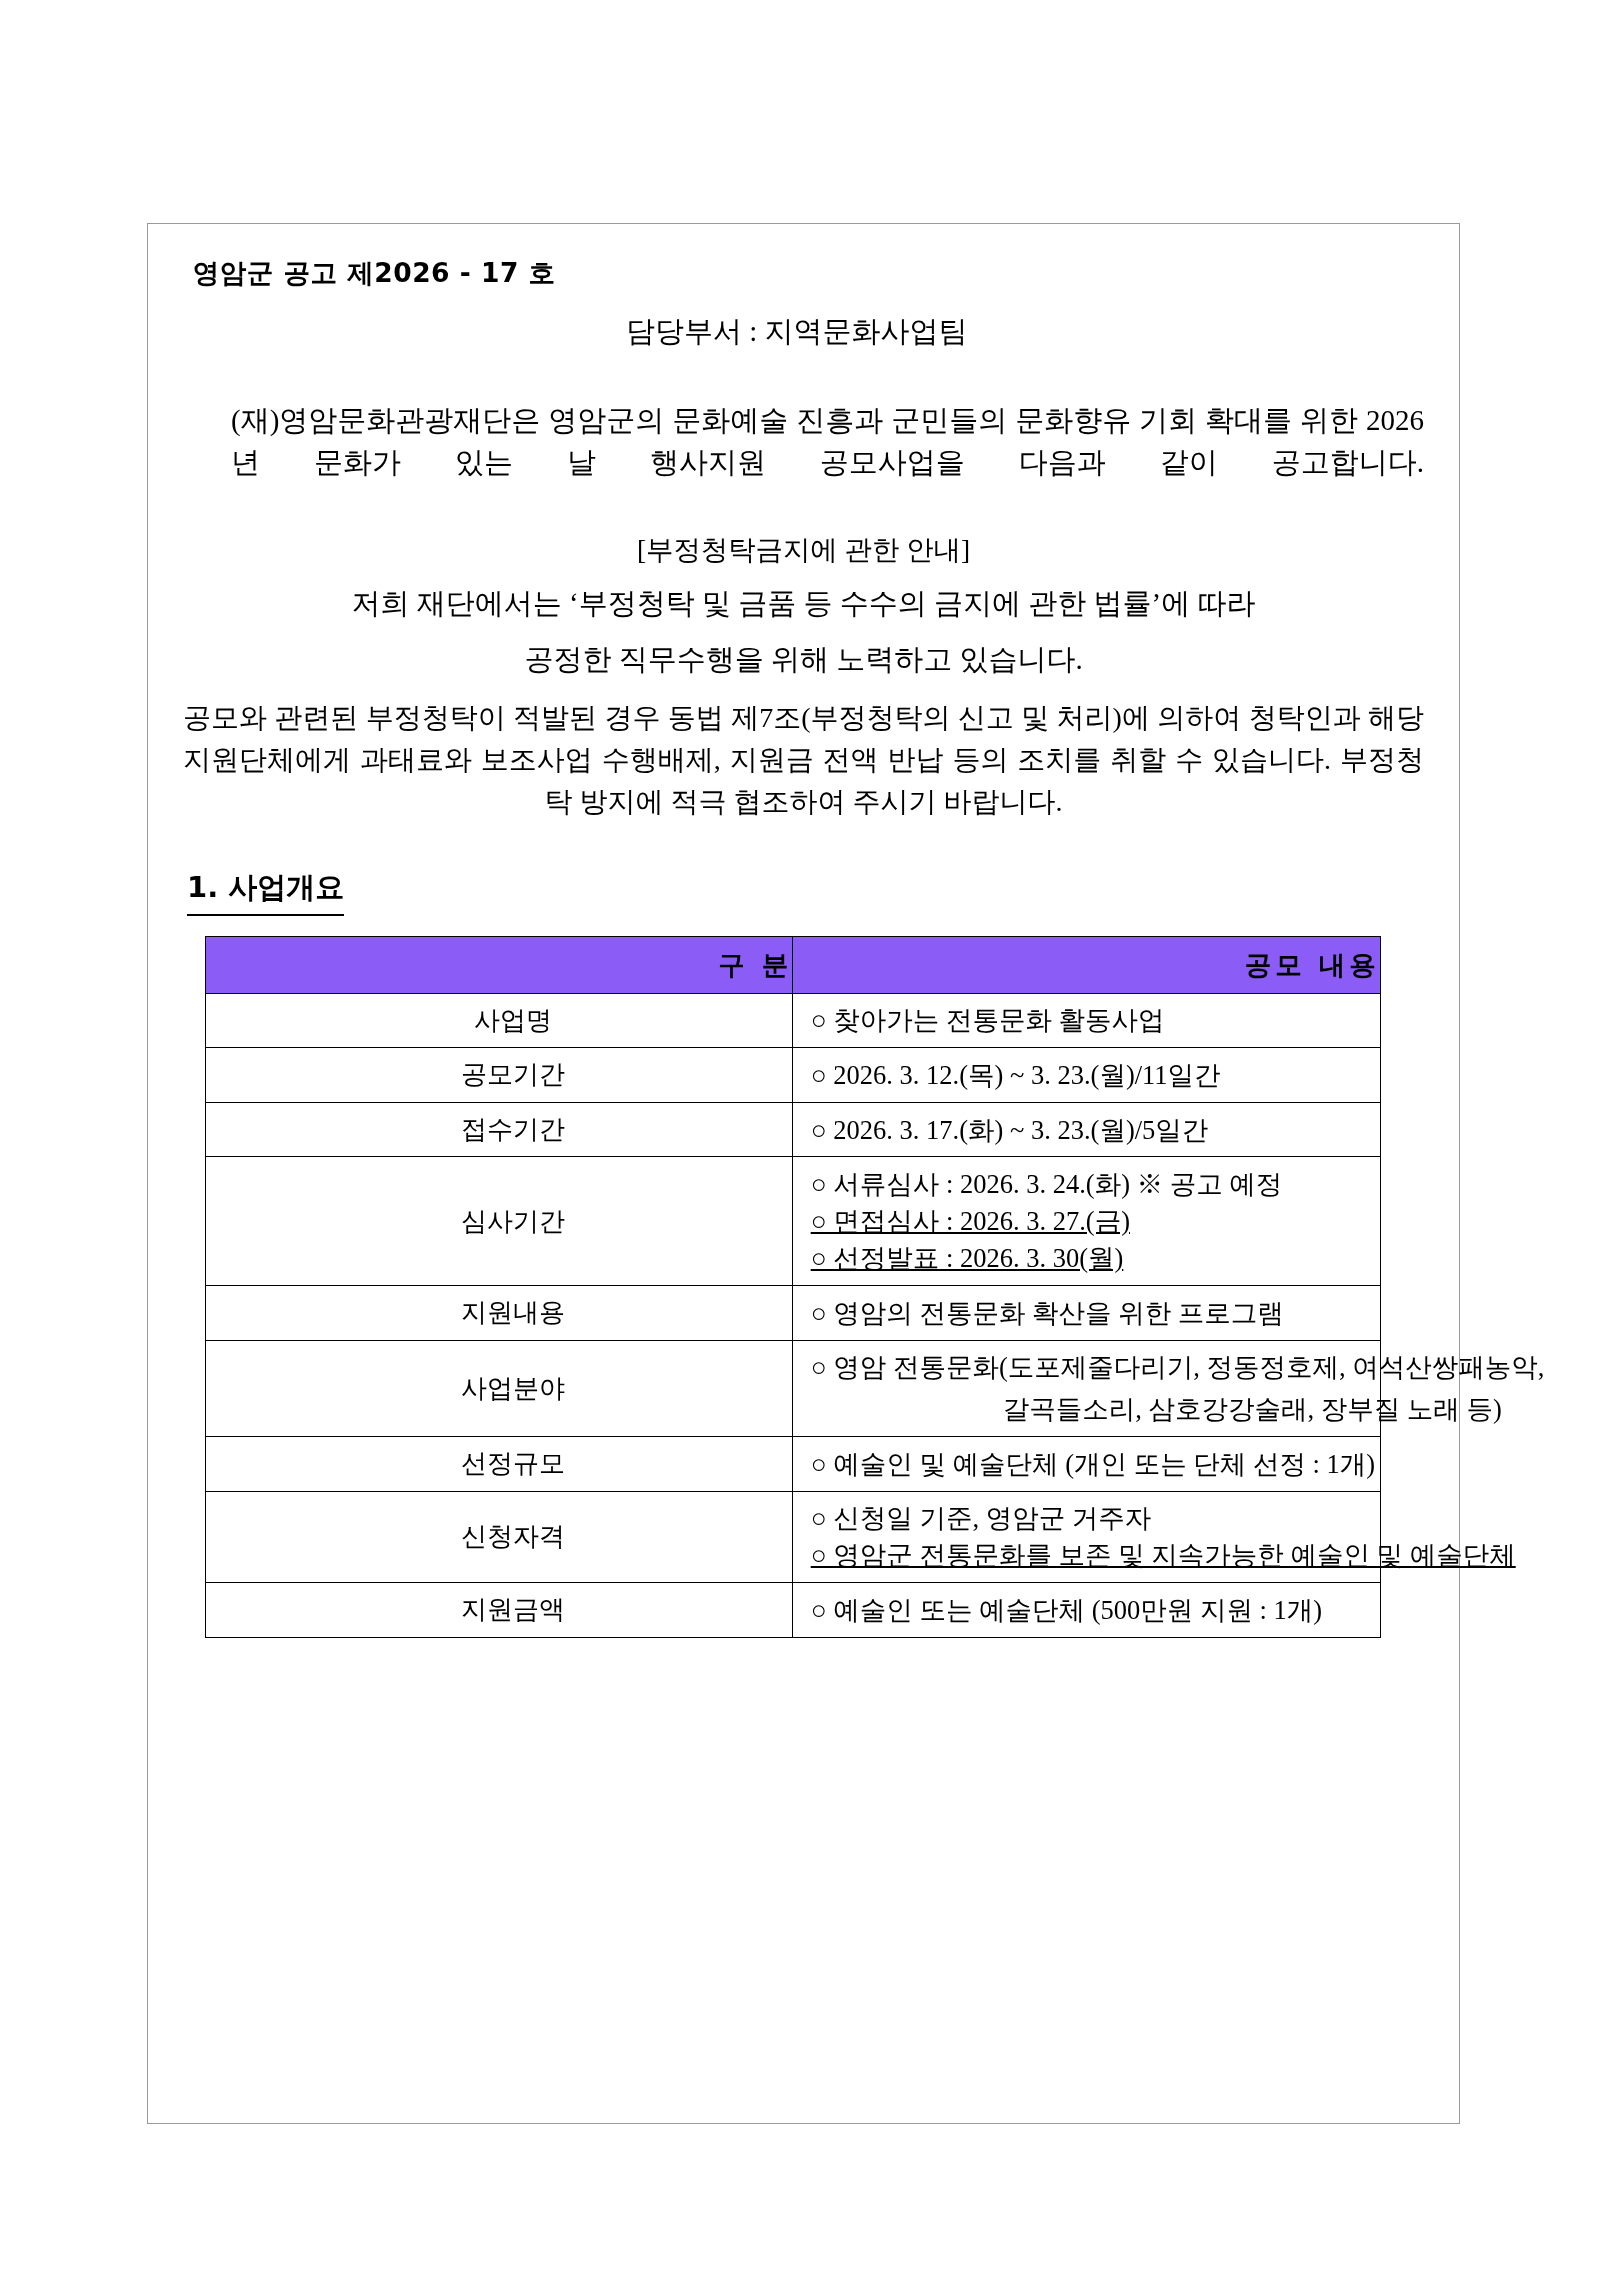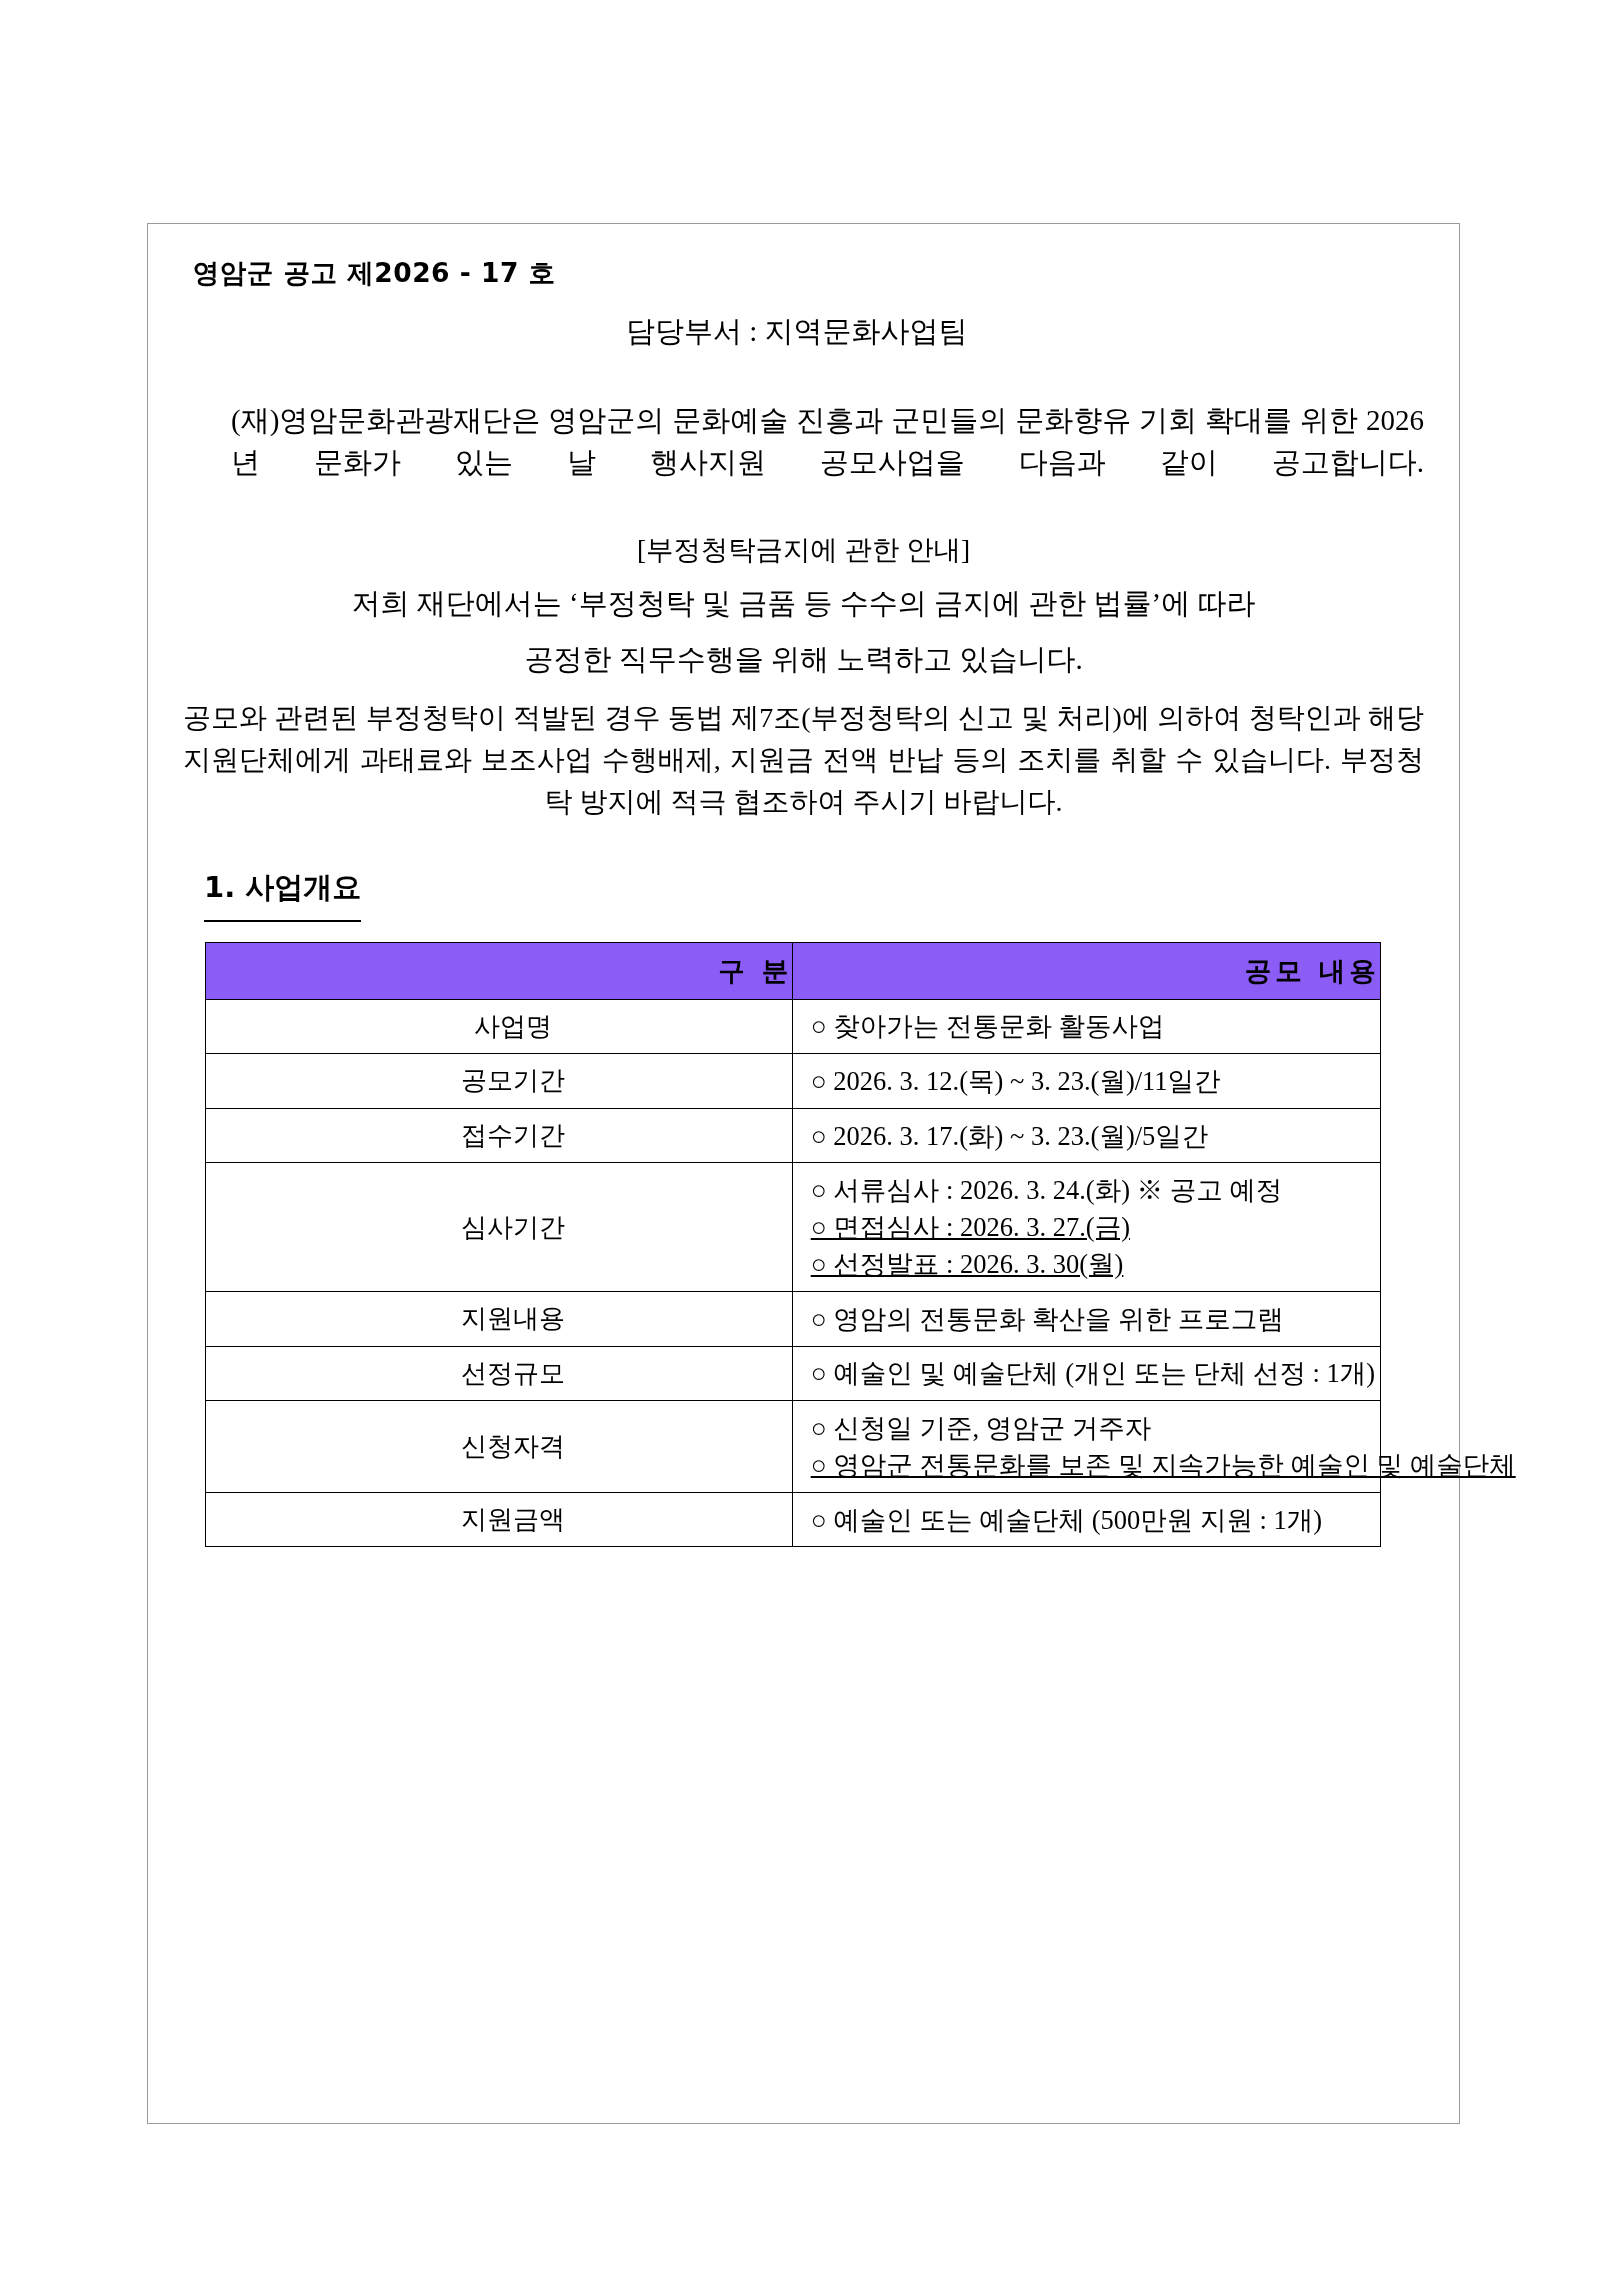--- a/index.html
+++ b/index.html
@@ -77,24 +77,24 @@
     line-height: 1.5;
     margin-top: 17.6px;
     text-align: justify;
     text-align-last: center;
   }
   .section-title {
     font-family: "DejaVu Sans", sans-serif;
     font-weight: bold;
     font-size: 29px;
     margin-top: 45px;
-    margin-left: 21px;
+    margin-left: 4px;
     display: inline-block;
     border-bottom: 2.9px solid #000;
-    padding-bottom: 12px;
+    padding-bottom: 6px;
     text-align: center;
   }
   table.outline {
     margin-top: 19.6px;
     margin-left: 21.6px;
     border-collapse: collapse;
     width: 1176px;
     table-layout: fixed;
   }
   table.outline th, table.outline td {
@@ -190,20 +190,27 @@
             <span class="bullet-row">○ 선정발표 : 2026. 3. 30(월)</span>
           </td>
         </tr>
         <tr>
           <td class="label">지원내용</td>
           <td class="content">
             <span class="bullet-row">○ 영암의 전통문화 확산을 위한 프로그램</span>
           </td>
         </tr>
         <tr>
+          <td class="label">사업분야</td>
+          <td class="content">
+            <span class="bullet-row">○ 영암 전통문화(도포제줄다리기, 정동정호제, 여석산쌍패농악,</span>
+            <span class="indent-cont">갈곡들소리, 삼호강강술래, 장부질 노래 등)</span>
+          </td>
+        </tr>
+        <tr>
           <td class="label">선정규모</td>
           <td class="content">
             <span class="bullet-row">○ 예술인 및 예술단체 (개인 또는 단체 선정 : 1개)</span>
           </td>
         </tr>
         <tr>
           <td class="label">신청자격</td>
           <td class="content">
             <span class="bullet-row">○ 신청일 기준, 영암군 거주자</span>
             <span class="bullet-row">○ 영암군 전통문화를 보존 및 지속가능한 예술인 및 예술단체</span>

